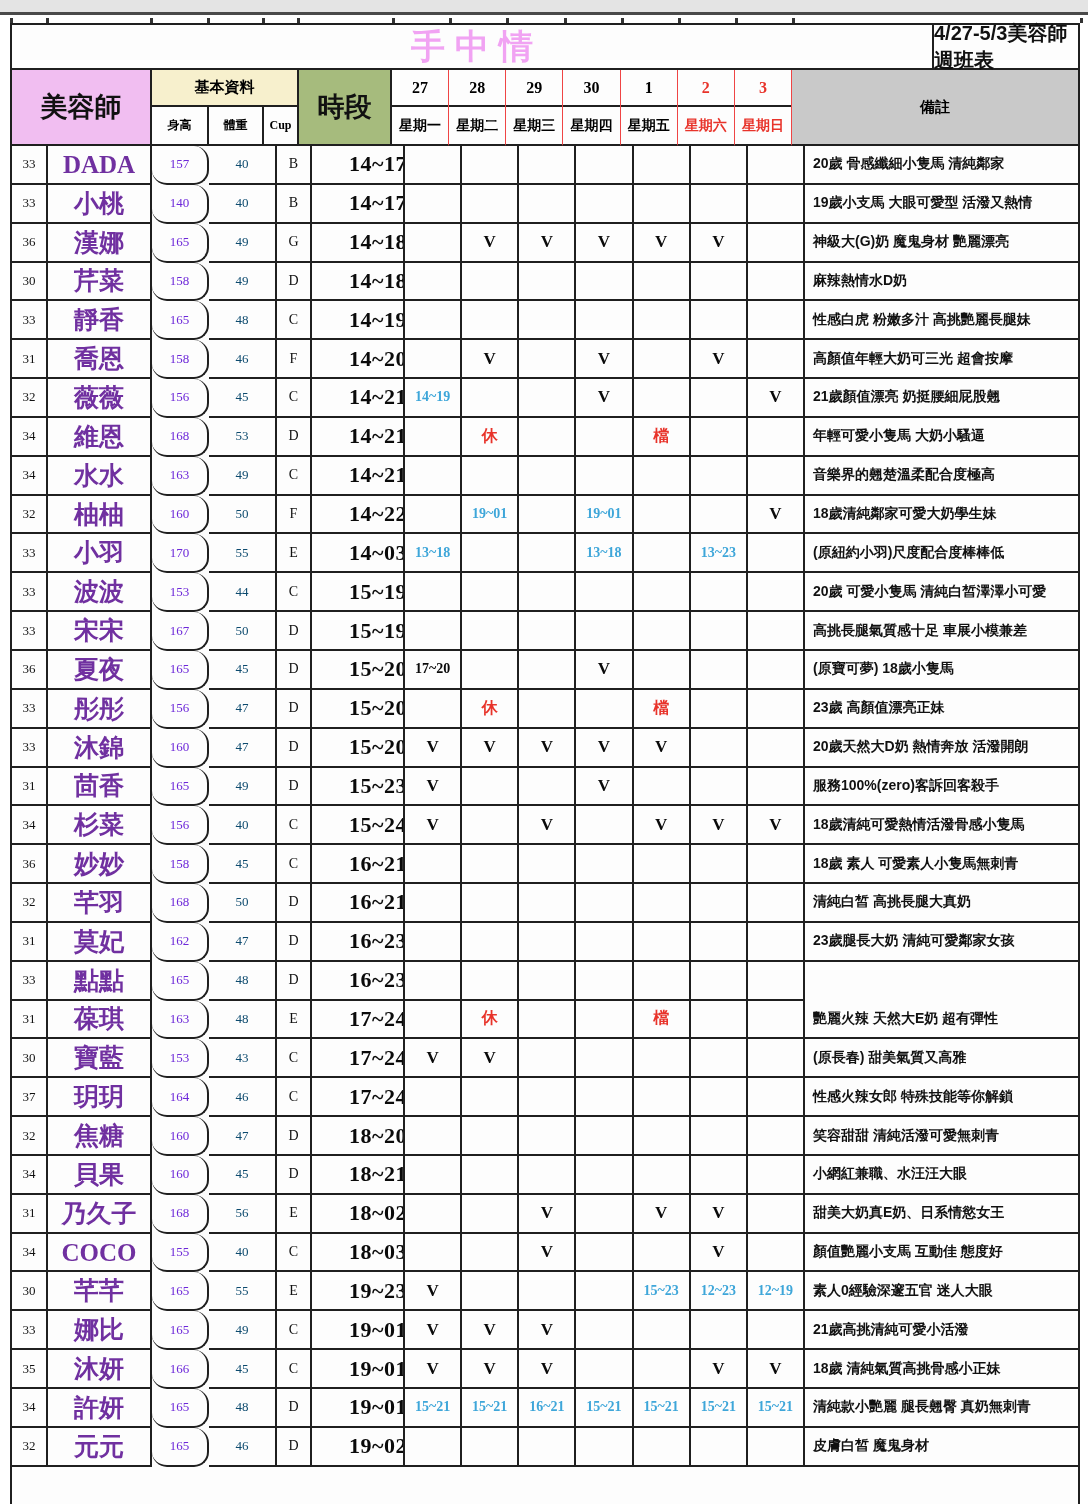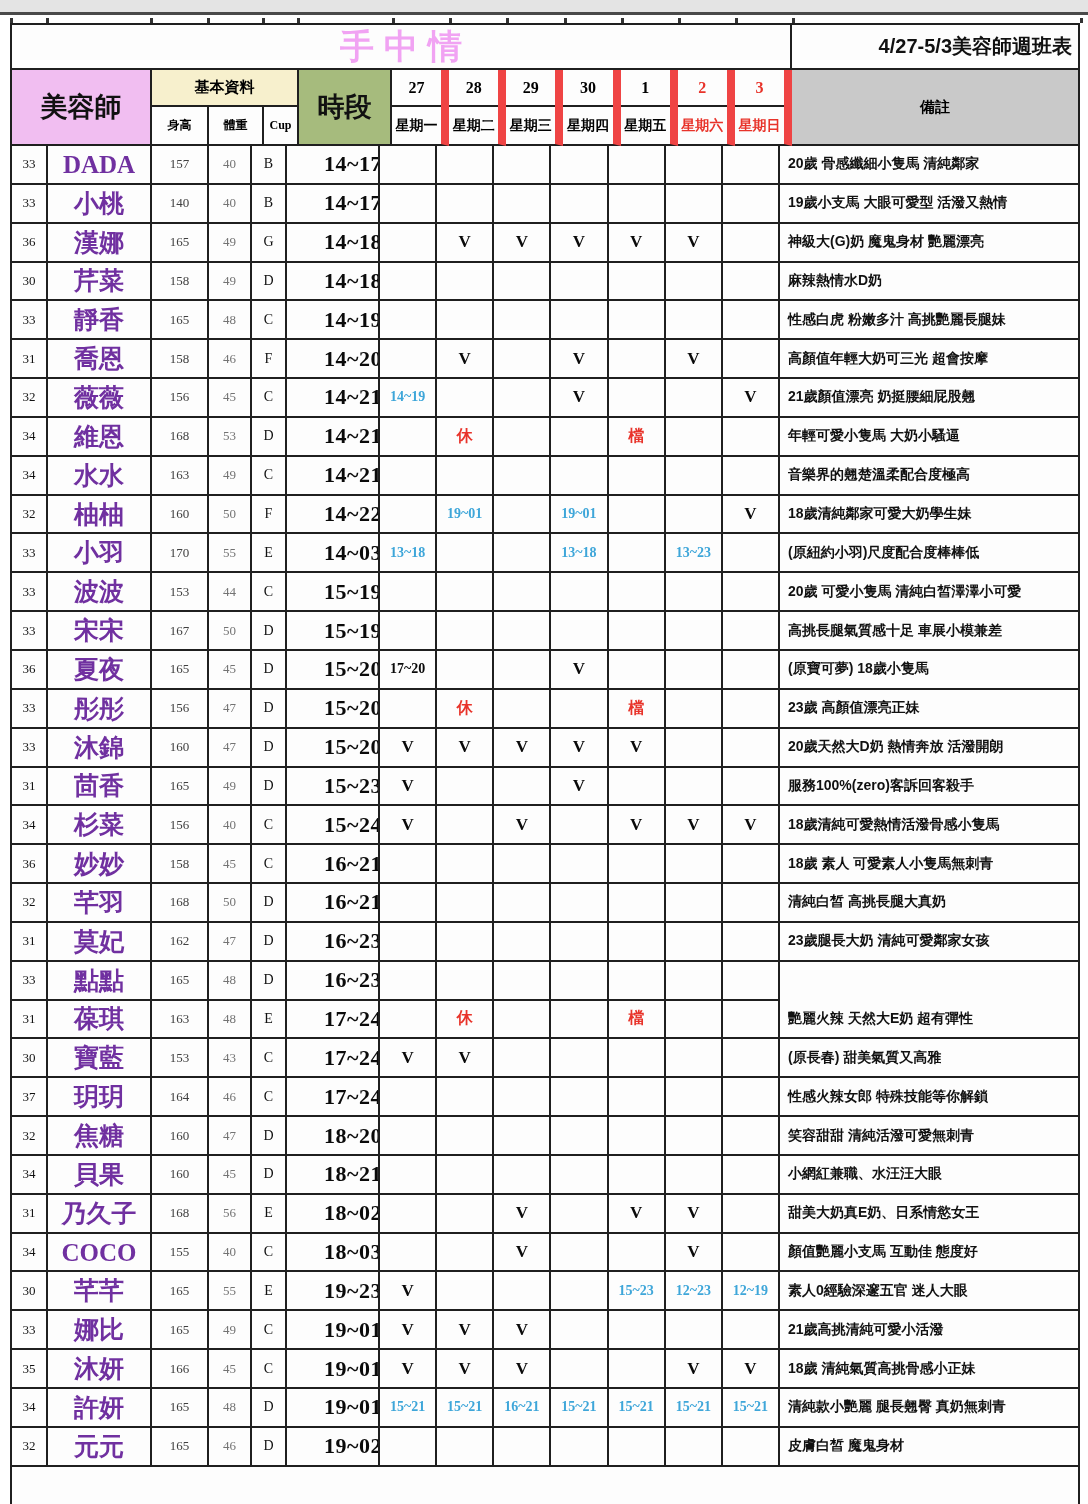--- a/index.html
+++ b/index.html
@@ -17,21 +17,21 @@
   .tick { position:absolute; top:18px; width:3px; height:5px; background:#333; }
 
   .sheet {
     position:absolute; left:10px; top:23px; width:1070px; height:1481px;
     border:2px solid #1f1f1f; border-bottom:none;
     display:flex; flex-direction:column; background:#fdfdfd;
   }
 
   
   .title-row { display:flex; height:45px; flex:none; border-bottom:2px solid #1f1f1f; }
-  .title-left { width:780px; border-right:2px solid #1f1f1f; display:flex; align-items:center; justify-content:center; }
+  .title-left { width:922px; border-right:2px solid #1f1f1f; display:flex; align-items:center; justify-content:center; }
   .title-text { font-size:34px; font-weight:bold; letter-spacing:10px; color:var(--title-color); padding-left:10px;}
   .title-right { flex:1; display:flex; align-items:center; justify-content:flex-end; padding-right:6px; font-size:20px; font-weight:bold; color:#111; }
 
   
   .header-row { display:flex; height:76px; flex:none; }
   .h-staff {
     width:140px; background:var(--staff-bg); border-right:2px solid #1f1f1f; border-bottom:2px solid #1f1f1f;
     display:flex; align-items:center; justify-content:center; font-size:27px; font-weight:bold; color:#111;
   }
   .h-basic { width:147px; display:flex; flex-direction:column; border-bottom:2px solid #1f1f1f; }
@@ -40,37 +40,37 @@
     display:flex; align-items:center; justify-content:center; font-size:15px; font-weight:bold;
   }
   .h-basic-bottom { flex:1; display:flex; }
   .h-sub { border-right:2px solid #1f1f1f; display:flex; align-items:center; justify-content:center; font-size:12px; font-weight:bold; }
   .h-sub.w-h { width:57px; } .h-sub.w-w { width:55px; } .h-sub.w-c { width:35px; font-family:"Liberation Serif",serif; }
   .h-slot {
     width:93px; background:var(--slot-bg); border-right:2px solid #1f1f1f; border-bottom:2px solid #1f1f1f;
     display:flex; align-items:center; justify-content:center; font-size:27px; font-weight:bold; color:#111;
   }
   .h-days { width:400px; display:flex; }
-  .h-day { flex:1; display:flex; flex-direction:column; border-right:8px solid #ef4444; border-bottom:2px solid #1f1f1f; }
+  .h-day { flex:1; display:flex; flex-direction:column; border-right:1px solid #ef4444; border-bottom:2px solid #1f1f1f; }
   .h-day-num { height:37px; border-bottom:2px solid #1f1f1f; display:flex; align-items:center; justify-content:center;
     font-family:"Liberation Serif",serif; font-weight:bold; font-size:16px; }
   .h-day-wd { flex:1; display:flex; align-items:center; justify-content:center; font-size:14px; font-weight:bold; }
   .wd-red { color:var(--red); }
   .h-notes {
     flex:1; background:var(--notes-bg); border-bottom:2px solid #1f1f1f;
     display:flex; align-items:center; justify-content:center; font-size:15px; font-weight:bold;
   }
 
   
   .data-row { display:flex; height:38.85px; flex:none; }
   .c { border-right:2px solid #1f1f1f; border-bottom:2px solid #1f1f1f; display:flex; align-items:center; justify-content:center; overflow:hidden; }
   .c-age  { width:36px;  font-family:"Liberation Serif",serif; font-size:13px; color:#111; }
   .c-name { width:104px; font-family:"Liberation Serif",sans-serif; font-weight:bold; font-size:25px; color:var(--name-color); line-height:1; }
-  .c-h    { width:57px;  font-family:"Liberation Serif",serif; font-size:13px; color:#404040; }
-  .c-w    { width:43px;  font-family:"Liberation Serif",serif; font-size:13px; color:#737373; }
+  .c-h    { width:57px;  font-family:"Liberation Serif",serif; font-size:13px; color:#6d28d9;border-radius:15px; }
+  .c-w    { width:68px;  font-family:"Liberation Serif",serif; font-size:13px; color:#0c4a6e; }
   .c-cup  { width:35px;  font-family:"Liberation Serif",serif; font-size:14px; color:#111; }
   .c-slot { width:93px;  font-family:"Liberation Serif",serif; font-weight:bold; font-size:22px; color:#0a0a0a; letter-spacing:0.5px;padding-left:41px; }
   .c-days { width:400px; display:flex; border:none; }
   .c-day  { flex:1; border-right:2px solid #1f1f1f; border-bottom:2px solid #1f1f1f; display:flex; align-items:center; justify-content:center; }
   .c-note { flex:1; border-right:none; border-bottom:2px solid #1f1f1f; justify-content:flex-start; padding-left:8px;
             font-size:14px; font-weight:bold; color:#111; white-space:nowrap; }
 
   .mark { font-family:"Liberation Serif",serif; font-weight:bold; font-size:17px; color:#0a0a0a; }
   .mark.time { font-size:14px; }
   .mark.blue { color:var(--blue); }

